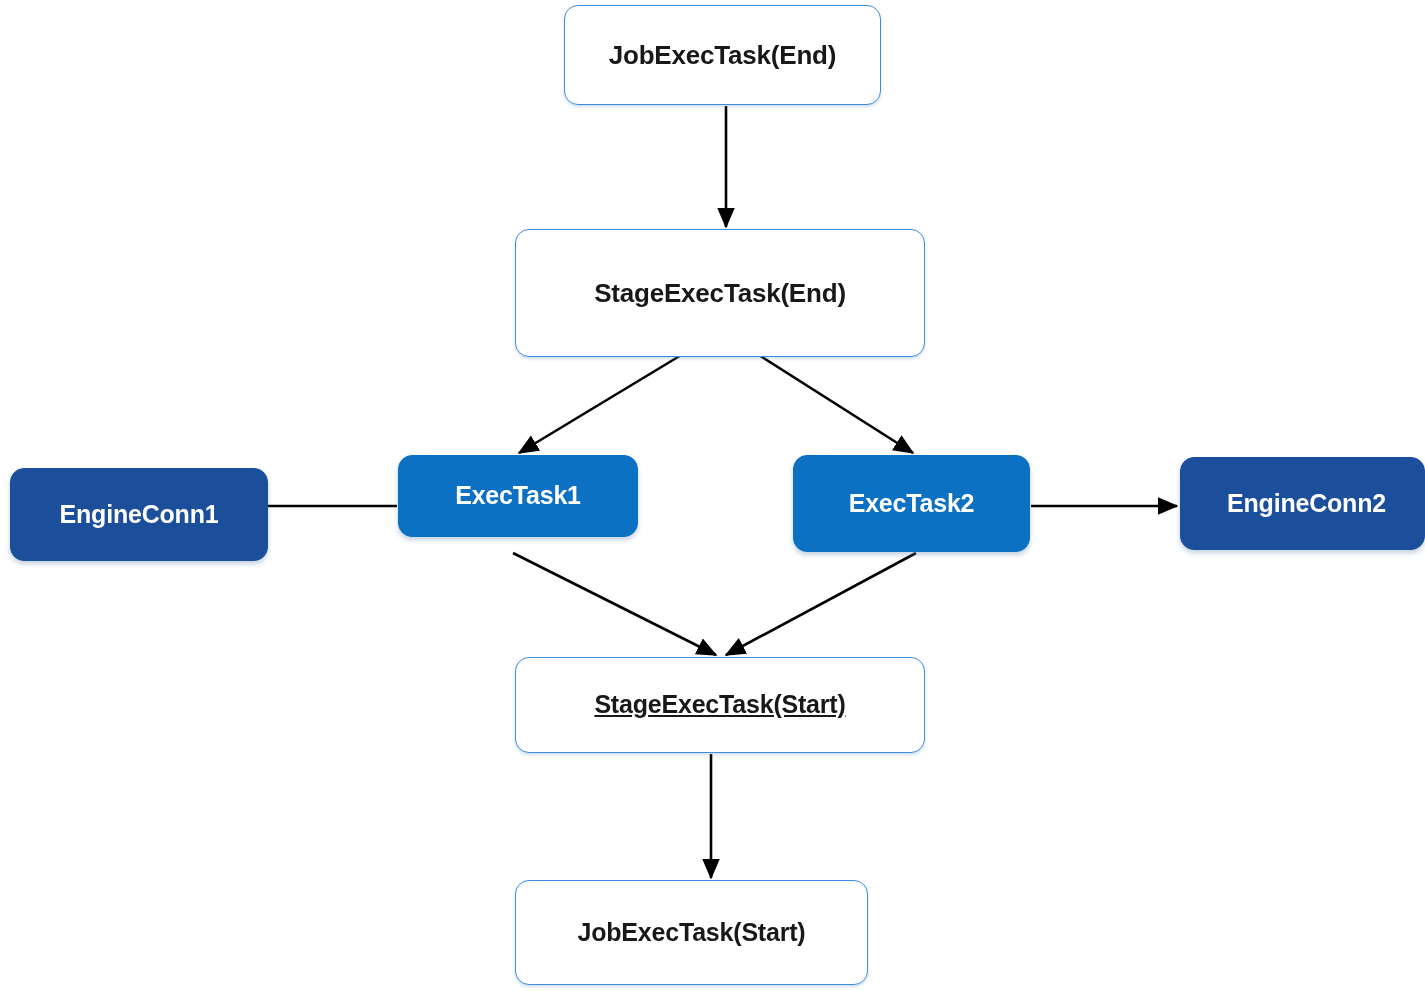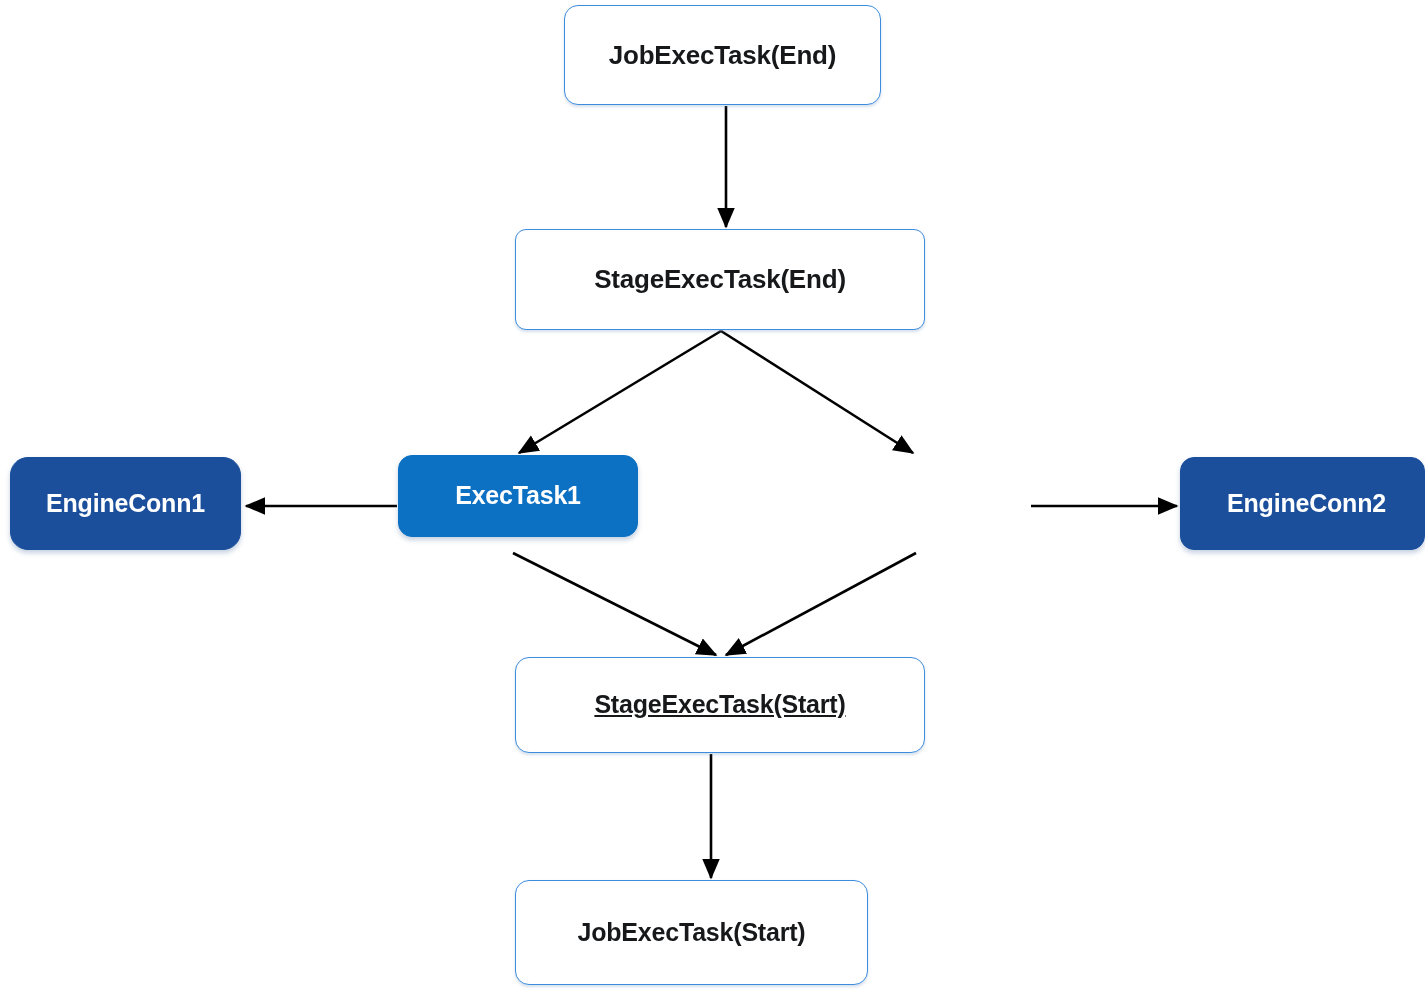--- a/index.html
+++ b/index.html
@@ -85,32 +85,35 @@
         <line x1="513" y1="553" x2="716" y2="655" marker-end="url(#arrowhead)"></line>
         <line x1="916" y1="553" x2="726" y2="655" marker-end="url(#arrowhead)"></line>
         <line x1="711" y1="754" x2="711" y2="878" marker-end="url(#arrowhead)"></line>
       </g>
   </svg>
 
   <div class="node outlined bold" style="left: 564px; top: 5px; width: 317px; height: 100px; font-size: 26px; text-align: center;">
     <span class="node-label">JobExecTask(End)</span>
   </div>
 
-  <div class="node outlined bold" style="left: 515px; top: 229px; width: 410px; height: 101px; font-size: 26px; border-radius: 11px;">
+  <div class="node outlined bold" style="left: 515px; top: 229px; width: 410px; height: 128px; font-size: 26px;">
     <span class="node-label">StageExecTask(End)</span>
   </div>
 
-  <div class="node navy bold" style="left: 10px; top: 457px; width: 231px; height: 93px; font-size: 25px; border-radius: 18px;">
+  <div class="node navy bold" style="left: 10px; top: 468px; width: 258px; height: 93px; font-size: 25px;">
     <span class="node-label">EngineConn1</span>
   </div>
 
   <div class="node primary bold" style="left: 398px; top: 455px; width: 240px; height: 82px; font-size: 25px;">
     <span class="node-label">ExecTask1</span>
   </div>
 
+  <div class="node primary bold" style="left: 793px; top: 455px; width: 237px; height: 97px; font-size: 25px;">
+    <span class="node-label">ExecTask2</span>
+  </div>
 
   <div class="node navy bold" style="left: 1180px; top: 457px; width: 245px; height: 93px; font-size: 25px; padding-left: 8px;">
     <span class="node-label">EngineConn2</span>
   </div>
 
   <div class="node outlined semibold" style="left: 515px; top: 657px; width: 410px; height: 96px; font-size: 25px; text-decoration: underline;">
     <span class="node-label">StageExecTask(Start)</span>
   </div>
 
   <div class="node outlined semibold" style="left: 515px; top: 880px; width: 353px; height: 105px; font-size: 25px;">

